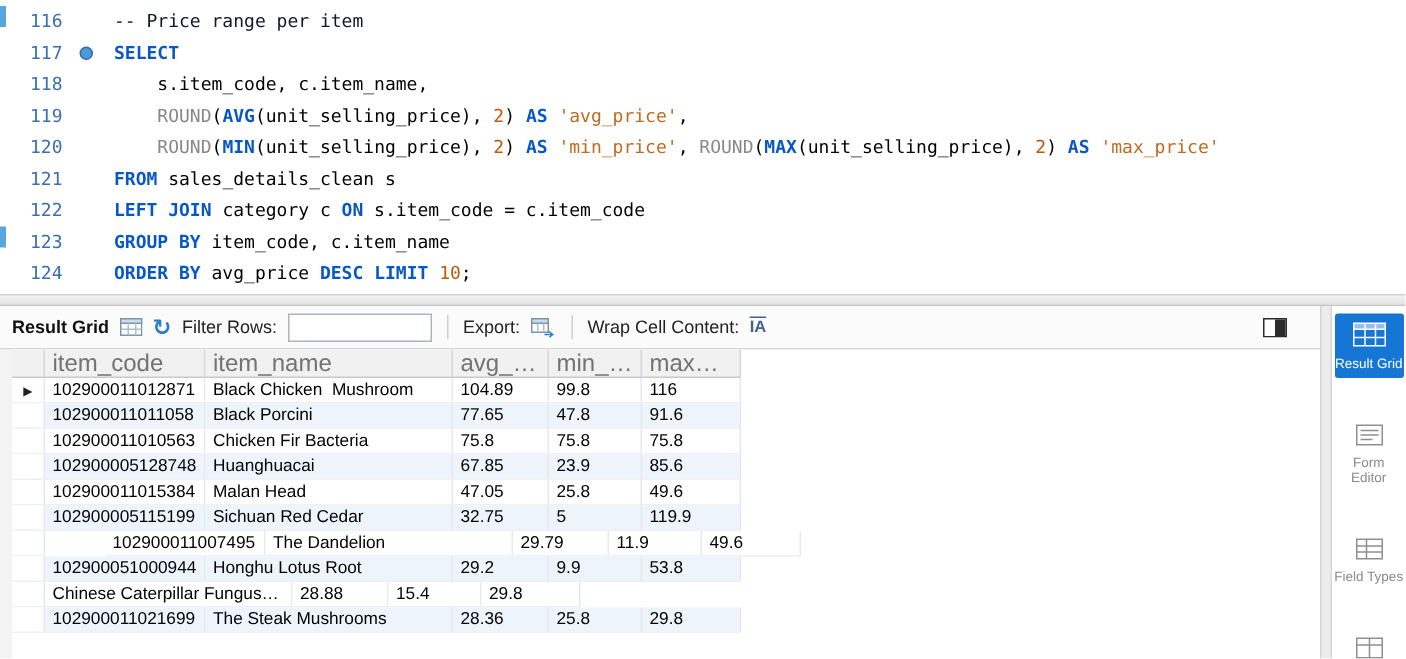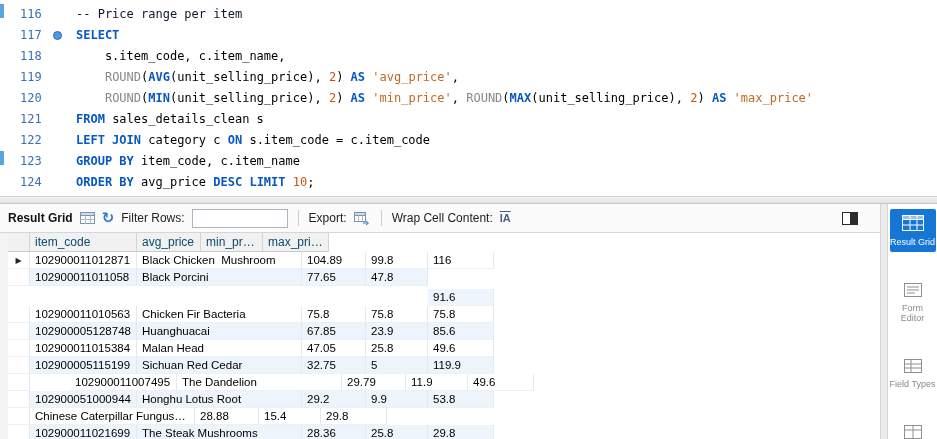--- a/index.html
+++ b/index.html
@@ -40,21 +40,21 @@
   .panel-toggle{margin-left:auto;margin-right:14px;cursor:pointer;display:flex;align-items:center;}
   .tb-icon{display:flex;align-items:center;cursor:pointer;}
   
   .grid-area{flex:1;position:relative;overflow:hidden;padding-left:8px;box-sizing:border-box;
     background:linear-gradient(to right,#f3f3f3 8px,#ffffff 8px);}
   .grid-row{display:flex;}
   .cell{box-sizing:border-box;padding:0 5px;font-size:11.5px;height:17px;line-height:17px;
     border-right:1px solid #e3e9f1;border-bottom:1px solid #edf1f6;overflow:hidden;
     white-space:pre;text-overflow:ellipsis;color:#000;background:#fff;}
   .hdr{background:#f1f1f1;border-right:1px solid #d4d4d4;border-bottom:1px solid #c9c9c9;
-    height:19px;line-height:19px;font-size:12px;color:#0c4a6e;}
+    height:19px;line-height:19px;font-size:16px;color:#737373;}
   .rowhdr{width:22px;flex:0 0 22px;padding:0;text-align:center;}
   .grid-row.alt .cell:not(.rowhdr){background:#eef4fb;}
   .row-arrow{font-size:8px;color:#222;}
   
   .v-splitter{flex:0 0 8px;background:#ececec;border-left:1px solid #d6d6d6;border-right:1px solid #d6d6d6;box-sizing:border-box;}
   .sidebar{flex:0 0 49px;background:#ffffff;display:flex;flex-direction:column;align-items:center;
     padding-top:5px;box-sizing:border-box;gap:25px;}
   .side-item{width:46px;display:flex;flex-direction:column;align-items:center;gap:3px;
     font-size:9px;color:#8a8a8a;text-align:center;line-height:10px;padding:5px 0;cursor:pointer;border-radius:2px;}
   .side-item.active{background:#1576d6;color:#fff;}
@@ -118,39 +118,40 @@
           <rect x="8" y="1" width="7" height="11" fill="#2b2b2b"></rect>
         </svg>
       </span>
     </div>
 
     <div class="grid-area">
       <div>
           <div class="grid-row">
             <div class="cell hdr rowhdr"></div>
             <div class="cell hdr" style="width: 107px;">item_code</div>
+            <div class="cell hdr" style="width: 165px;">item_name</div>
             <div class="cell hdr" style="width: 64px;">avg_price</div>
             <div class="cell hdr" style="width: 62px;">min_price</div>
             <div class="cell hdr" style="width: 66px; text-align: right;">max_price</div>
           </div>
           <div class="grid-row">
             <div class="cell rowhdr"><div class="row-arrow">▶</div></div>
             <div class="cell" style="width: 107px;">102900011012871</div>
             <div class="cell" style="width: 165px;">Black Chicken  Mushroom</div>
             <div class="cell" style="width: 64px;">104.89</div>
             <div class="cell" style="width: 62px;">99.8</div>
             <div class="cell" style="width: 66px;">116</div>
           </div>
           <div class="grid-row alt">
             <div class="cell rowhdr"></div>
             <div class="cell" style="width: 107px;">102900011011058</div>
             <div class="cell" style="width: 165px;">Black Porcini</div>
             <div class="cell" style="width: 64px;">77.65</div>
             <div class="cell" style="width: 62px;">47.8</div>
-            <div class="cell" style="width: 66px; margin-top: 20px;">91.6</div>
+            <div class="cell" style="width: 66px;">91.6</div>
           </div>
           <div class="grid-row">
             <div class="cell rowhdr"></div>
             <div class="cell" style="width: 107px;">102900011010563</div>
             <div class="cell" style="width: 165px;">Chicken Fir Bacteria</div>
             <div class="cell" style="width: 64px;">75.8</div>
             <div class="cell" style="width: 62px;">75.8</div>
             <div class="cell" style="width: 66px;">75.8</div>
           </div>
           <div class="grid-row alt">

